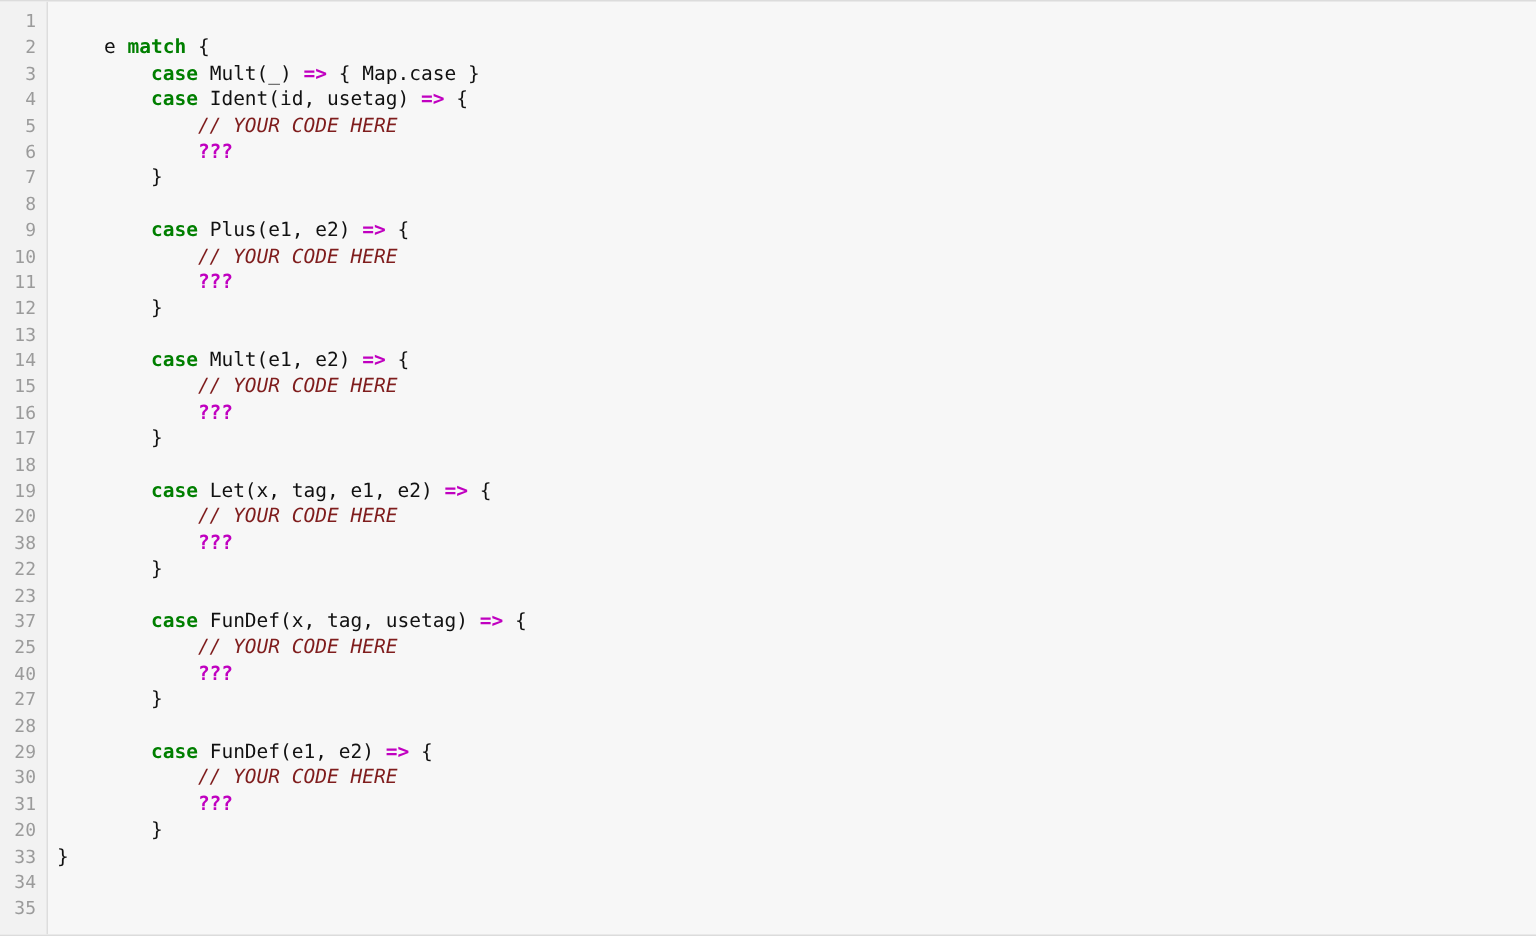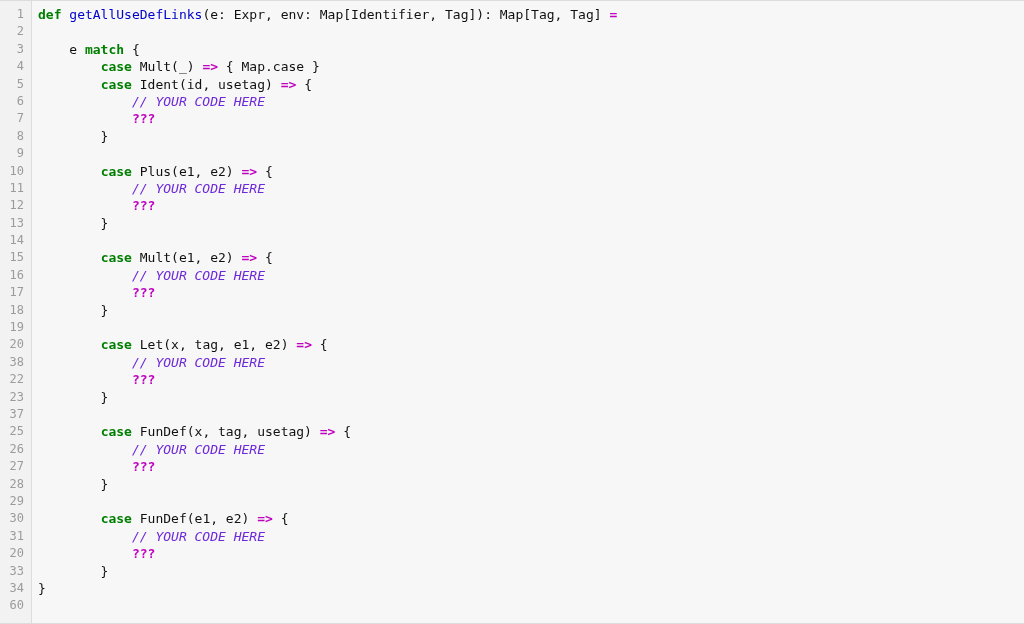--- a/index.html
+++ b/index.html
@@ -66,21 +66,21 @@
     color: #111111;
     white-space: pre;
     font-family: "DejaVu Sans Mono", "Liberation Mono", monospace;
     letter-spacing: 0px;
   }
 
   
   .tok-kw      { color: #007f00; font-weight: bold; }
   .tok-fn      { color: #0000cc; }
   .tok-op      { color: #c000c0; font-weight: bold; }
-  .tok-comment { color: #6d28d9; font-style: italic; }
+  .tok-comment { color: #7f1d1d; font-style: italic; }
   .tok-hole    { color: #c000c0; font-weight: bold; }
   .tok-plain   { color: #111111; }
 </style>
 </head>
 <body>
 
 <div id="editor">
 
   <div id="gutter">
       <div class="lineno">1</div>
@@ -101,34 +101,33 @@
       <div class="lineno">16</div>
       <div class="lineno">17</div>
       <div class="lineno">18</div>
       <div class="lineno">19</div>
       <div class="lineno">20</div>
       <div class="lineno">38</div>
       <div class="lineno">22</div>
       <div class="lineno">23</div>
       <div class="lineno">37</div>
       <div class="lineno">25</div>
-      <div class="lineno">26</div>
+      <div class="lineno">40</div>
       <div class="lineno">27</div>
       <div class="lineno">28</div>
       <div class="lineno">29</div>
       <div class="lineno">30</div>
       <div class="lineno">31</div>
       <div class="lineno">20</div>
       <div class="lineno">33</div>
       <div class="lineno">34</div>
-      <div class="lineno">60</div>
+      <div class="lineno">35</div>
     </div>
 
   <div id="code-pane">
-      <div class="code-line"><span class="tok-kw">def</span><span class="tok-plain"> </span><span class="tok-fn">getAllUseDefLinks</span><span class="tok-plain">(e: Expr, env: Map[Identifier, Tag]): Map[Tag, Tag] </span><span class="tok-op">=</span></div>
       <div class="code-line">&nbsp;</div>
       <div class="code-line"><span class="tok-plain">    e </span><span class="tok-kw">match</span><span class="tok-plain"> {</span></div>
       <div class="code-line"><span class="tok-plain">        </span><span class="tok-kw">case</span><span class="tok-plain"> Mult(_) </span><span class="tok-op">=&gt;</span><span class="tok-plain"> { Map.case }</span></div>
       <div class="code-line"><span class="tok-plain">        </span><span class="tok-kw">case</span><span class="tok-plain"> Ident(id, usetag) </span><span class="tok-op">=&gt;</span><span class="tok-plain"> {</span></div>
       <div class="code-line"><span class="tok-plain">            </span><span class="tok-comment">// YOUR CODE HERE</span></div>
       <div class="code-line"><span class="tok-plain">            </span><span class="tok-hole">???</span></div>
       <div class="code-line"><span class="tok-plain">        }</span></div>
       <div class="code-line">&nbsp;</div>
       <div class="code-line"><span class="tok-plain">        </span><span class="tok-kw">case</span><span class="tok-plain"> Plus(e1, e2) </span><span class="tok-op">=&gt;</span><span class="tok-plain"> {</span></div>
       <div class="code-line"><span class="tok-plain">            </span><span class="tok-comment">// YOUR CODE HERE</span></div>

